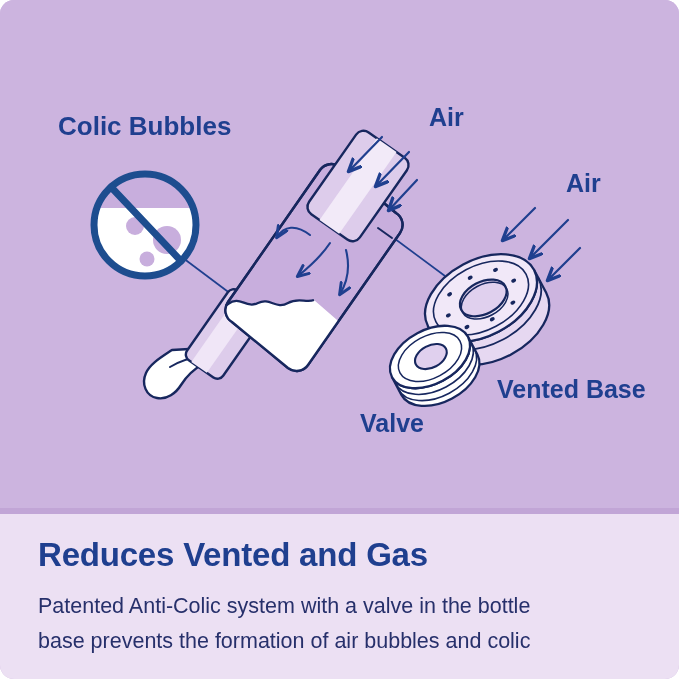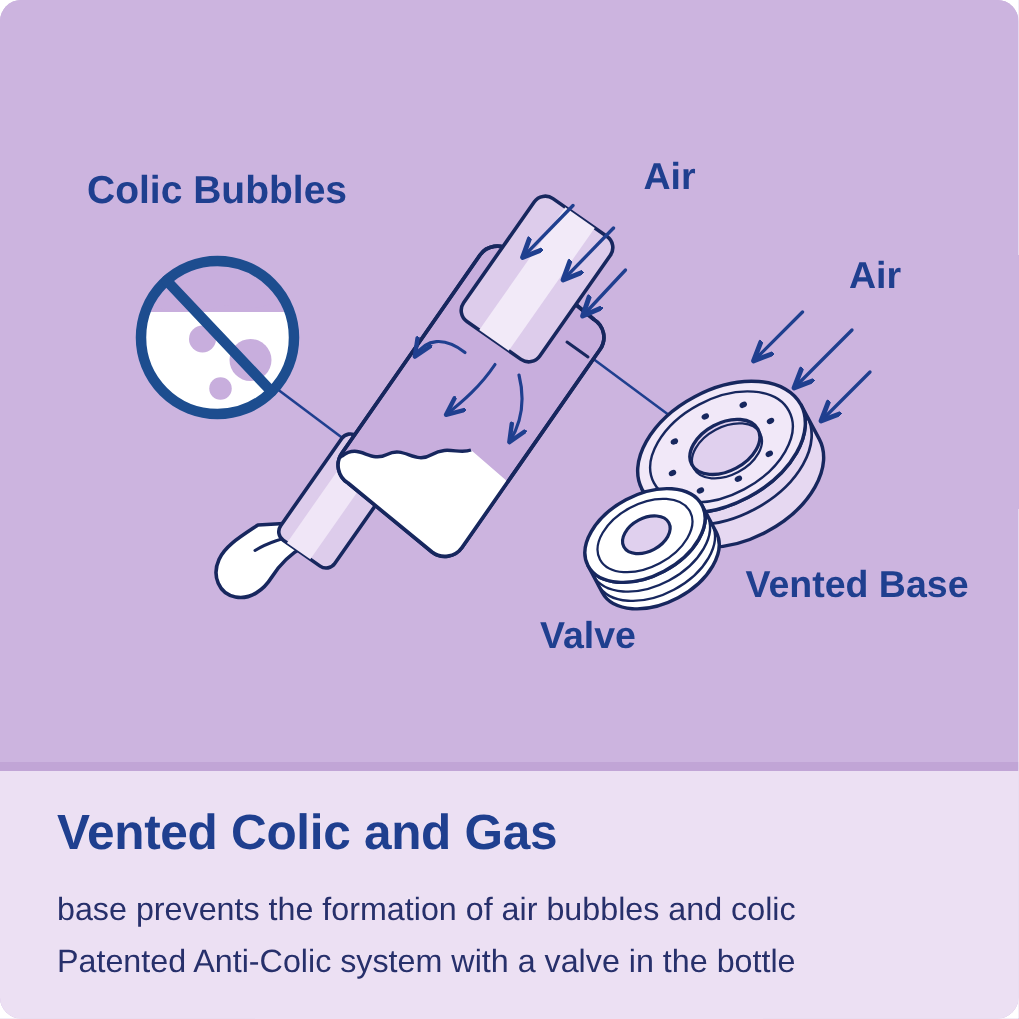--- a/index.html
+++ b/index.html
@@ -229,20 +229,20 @@
       <text class="dgm-label" x="360" y="432" font-size="25">Valve</text>
       <text class="dgm-label" x="497" y="398" font-size="25">Vented Base</text>
 
     </svg>
   </div>
 
   <div id="divider-line"></div>
 
   <div id="caption-panel"></div>
 
-  <h2 id="caption-heading">Vented Colic and Gas</h2>
+  <h2 id="caption-heading">Reduces Vented and Gas</h2>
 
   <p id="caption-body">
+    <span class="caption-line">Patented Anti-Colic system with a valve in the bottle</span>
     <span class="caption-line">base prevents the formation of air bubbles and colic</span>
-    <span class="caption-line">Patented Anti-Colic system with a valve in the bottle</span>
   </p>
 
 </div>
 
 </body></html>

